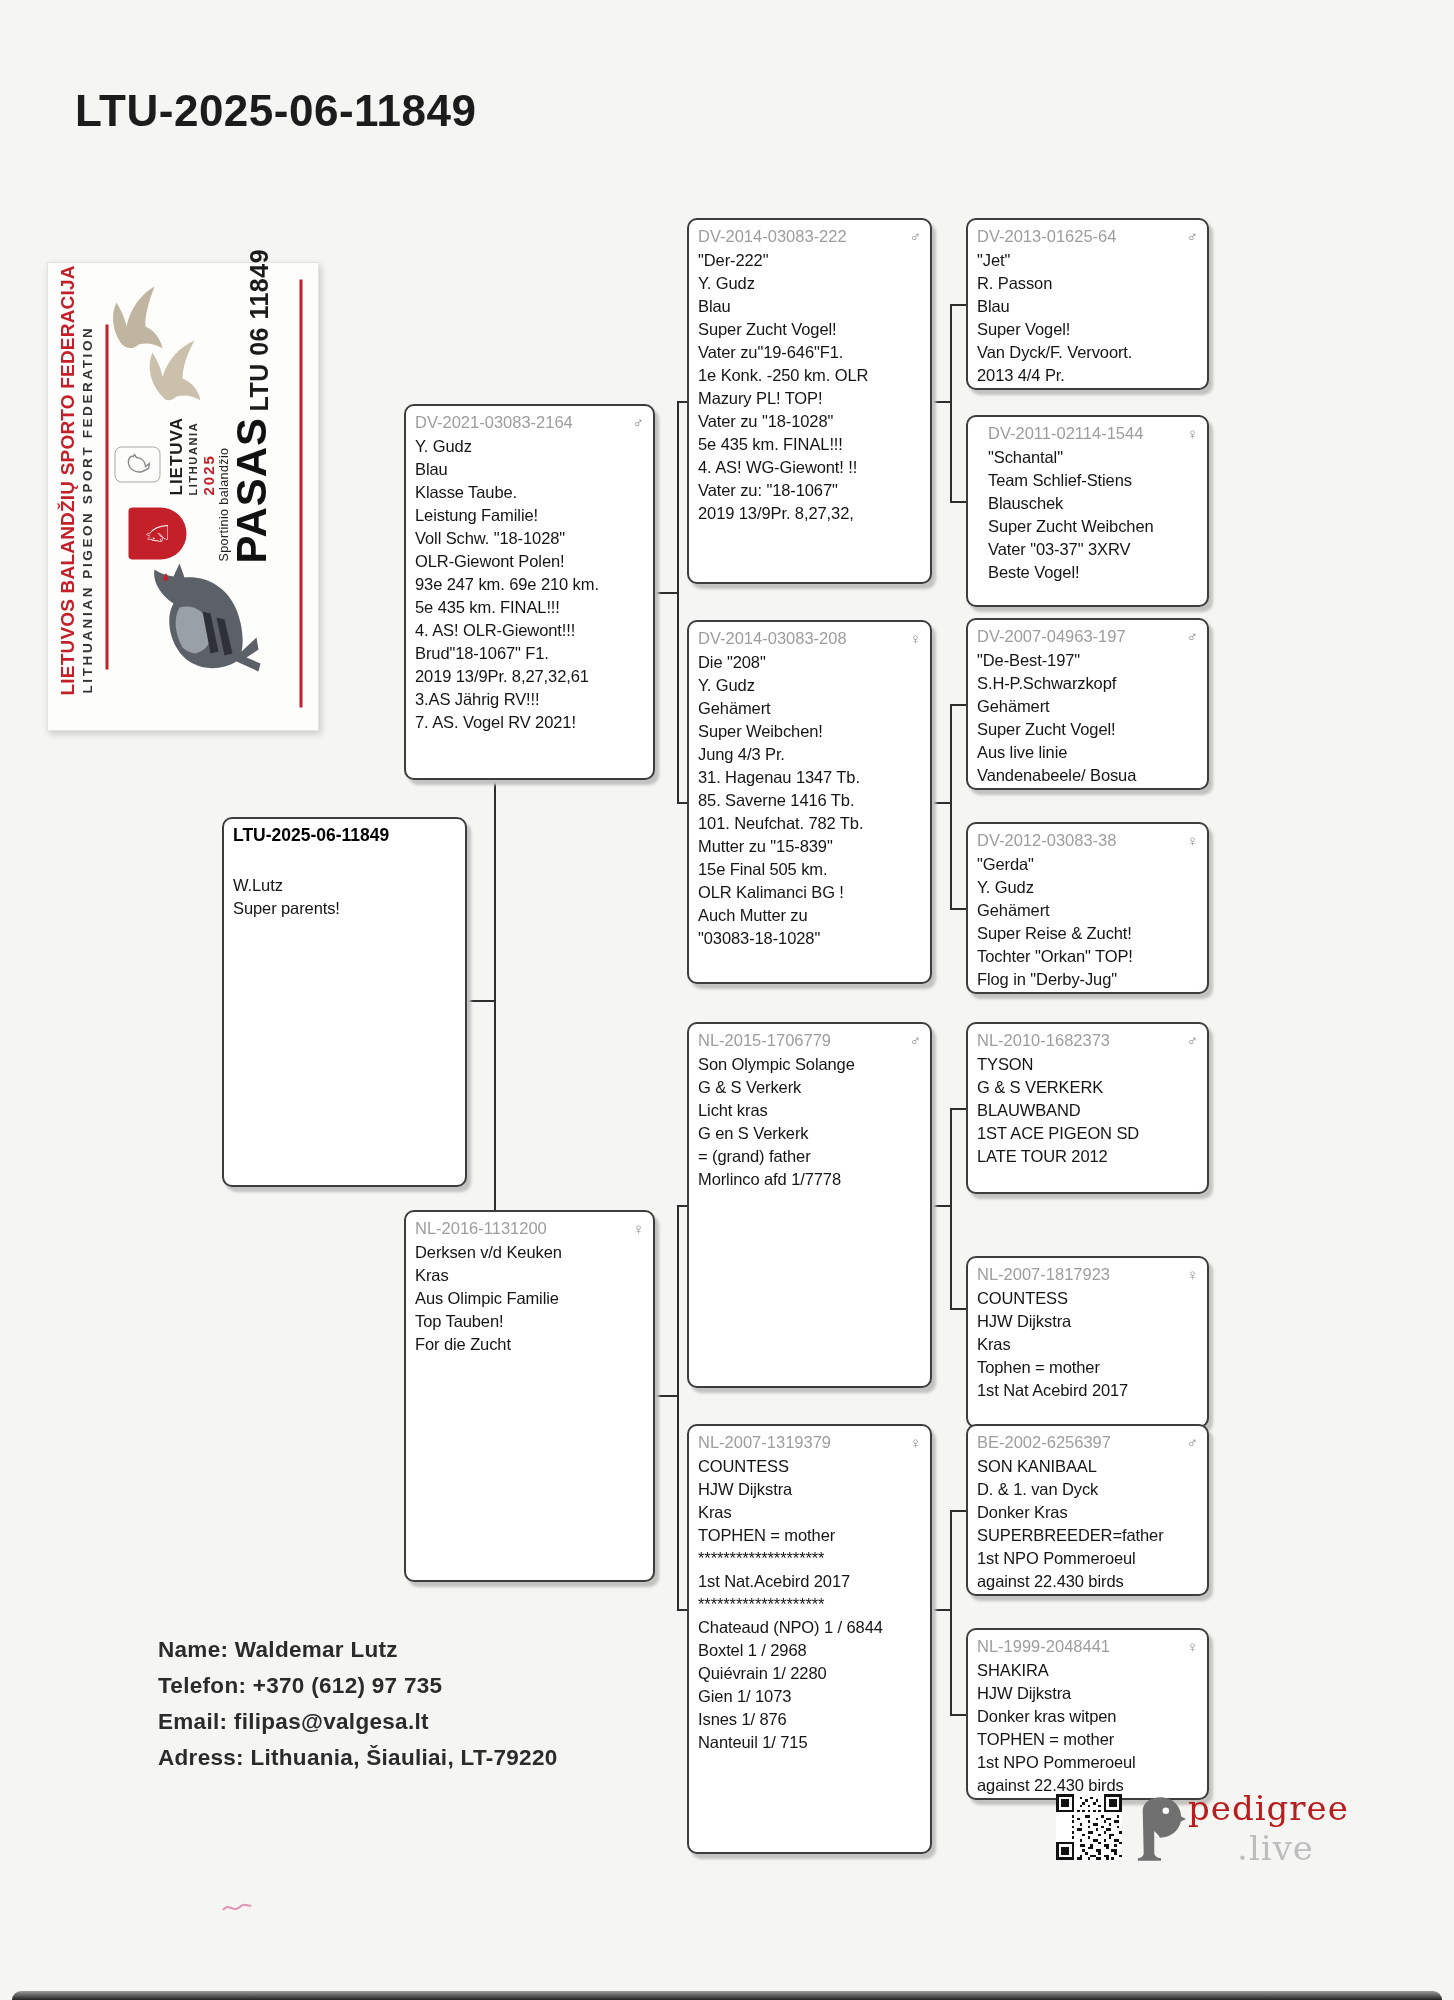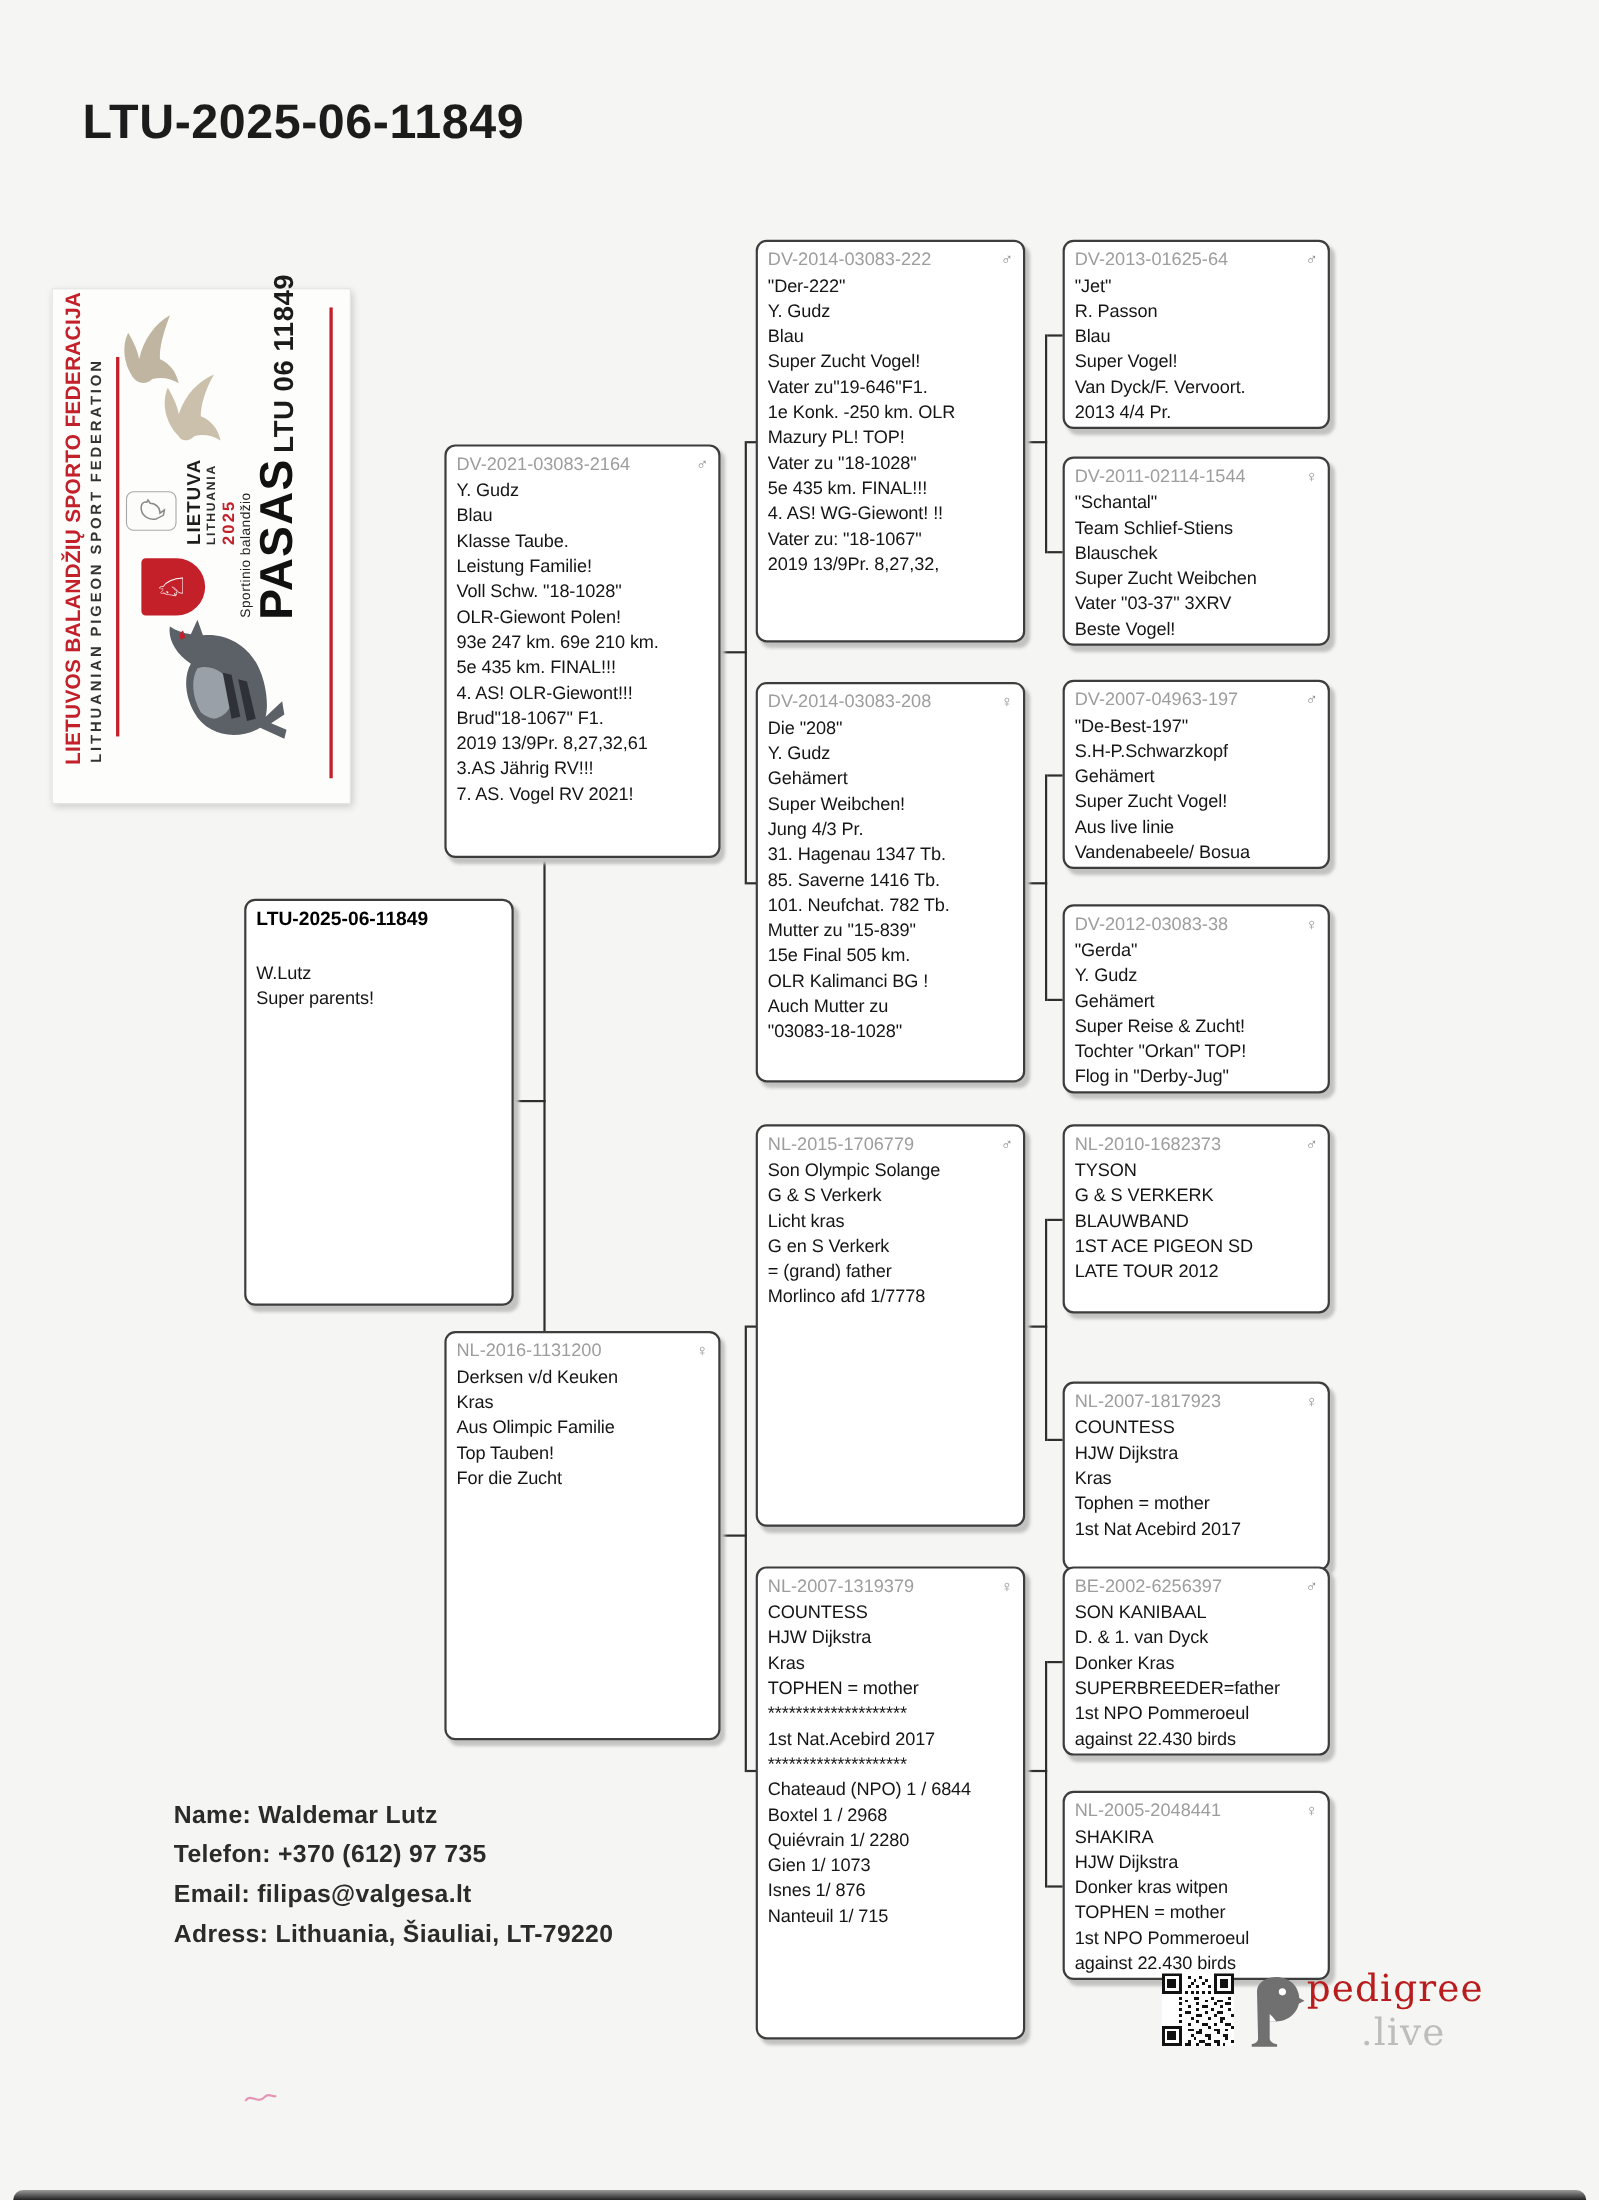--- a/index.html
+++ b/index.html
@@ -298,21 +298,21 @@
     <div class="pbox-body">
         <div class="bline">"Jet"</div>
         <div class="bline">R. Passon</div>
         <div class="bline">Blau</div>
         <div class="bline">Super Vogel!</div>
         <div class="bline">Van Dyck/F. Vervoort.</div>
         <div class="bline">2013 4/4 Pr.</div>
       </div>
   </div>
 
-  <div class="pbox" style="left:966px;top:415px;width:243px;height:172px;">
+  <div class="pbox" style="left:966px;top:415px;width:243px;height:192px;padding-left:11px;">
     <div class="pbox-head">
       <span class="ring">DV-2011-02114-1544</span>
       <span class="sex">♀</span>
     </div>
     <div class="pbox-body">
         <div class="bline">"Schantal"</div>
         <div class="bline">Team Schlief-Stiens</div>
         <div class="bline">Blauschek</div>
         <div class="bline">Super Zucht Weibchen</div>
         <div class="bline">Vater "03-37" 3XRV</div>
@@ -388,21 +388,21 @@
         <div class="bline">D. &amp; 1. van Dyck</div>
         <div class="bline">Donker Kras</div>
         <div class="bline">SUPERBREEDER=father</div>
         <div class="bline">1st NPO Pommeroeul</div>
         <div class="bline">against 22.430 birds</div>
       </div>
   </div>
 
   <div class="pbox" style="left:966px;top:1628px;width:243px;height:172px;">
     <div class="pbox-head">
-      <span class="ring">NL-2005-2048441</span>
+      <span class="ring">NL-1999-2048441</span>
       <span class="sex">♀</span>
     </div>
     <div class="pbox-body">
         <div class="bline">SHAKIRA</div>
         <div class="bline">HJW Dijkstra</div>
         <div class="bline">Donker kras witpen</div>
         <div class="bline">TOPHEN = mother</div>
         <div class="bline">1st NPO Pommeroeul</div>
         <div class="bline">against 22.430 birds</div>
       </div>

